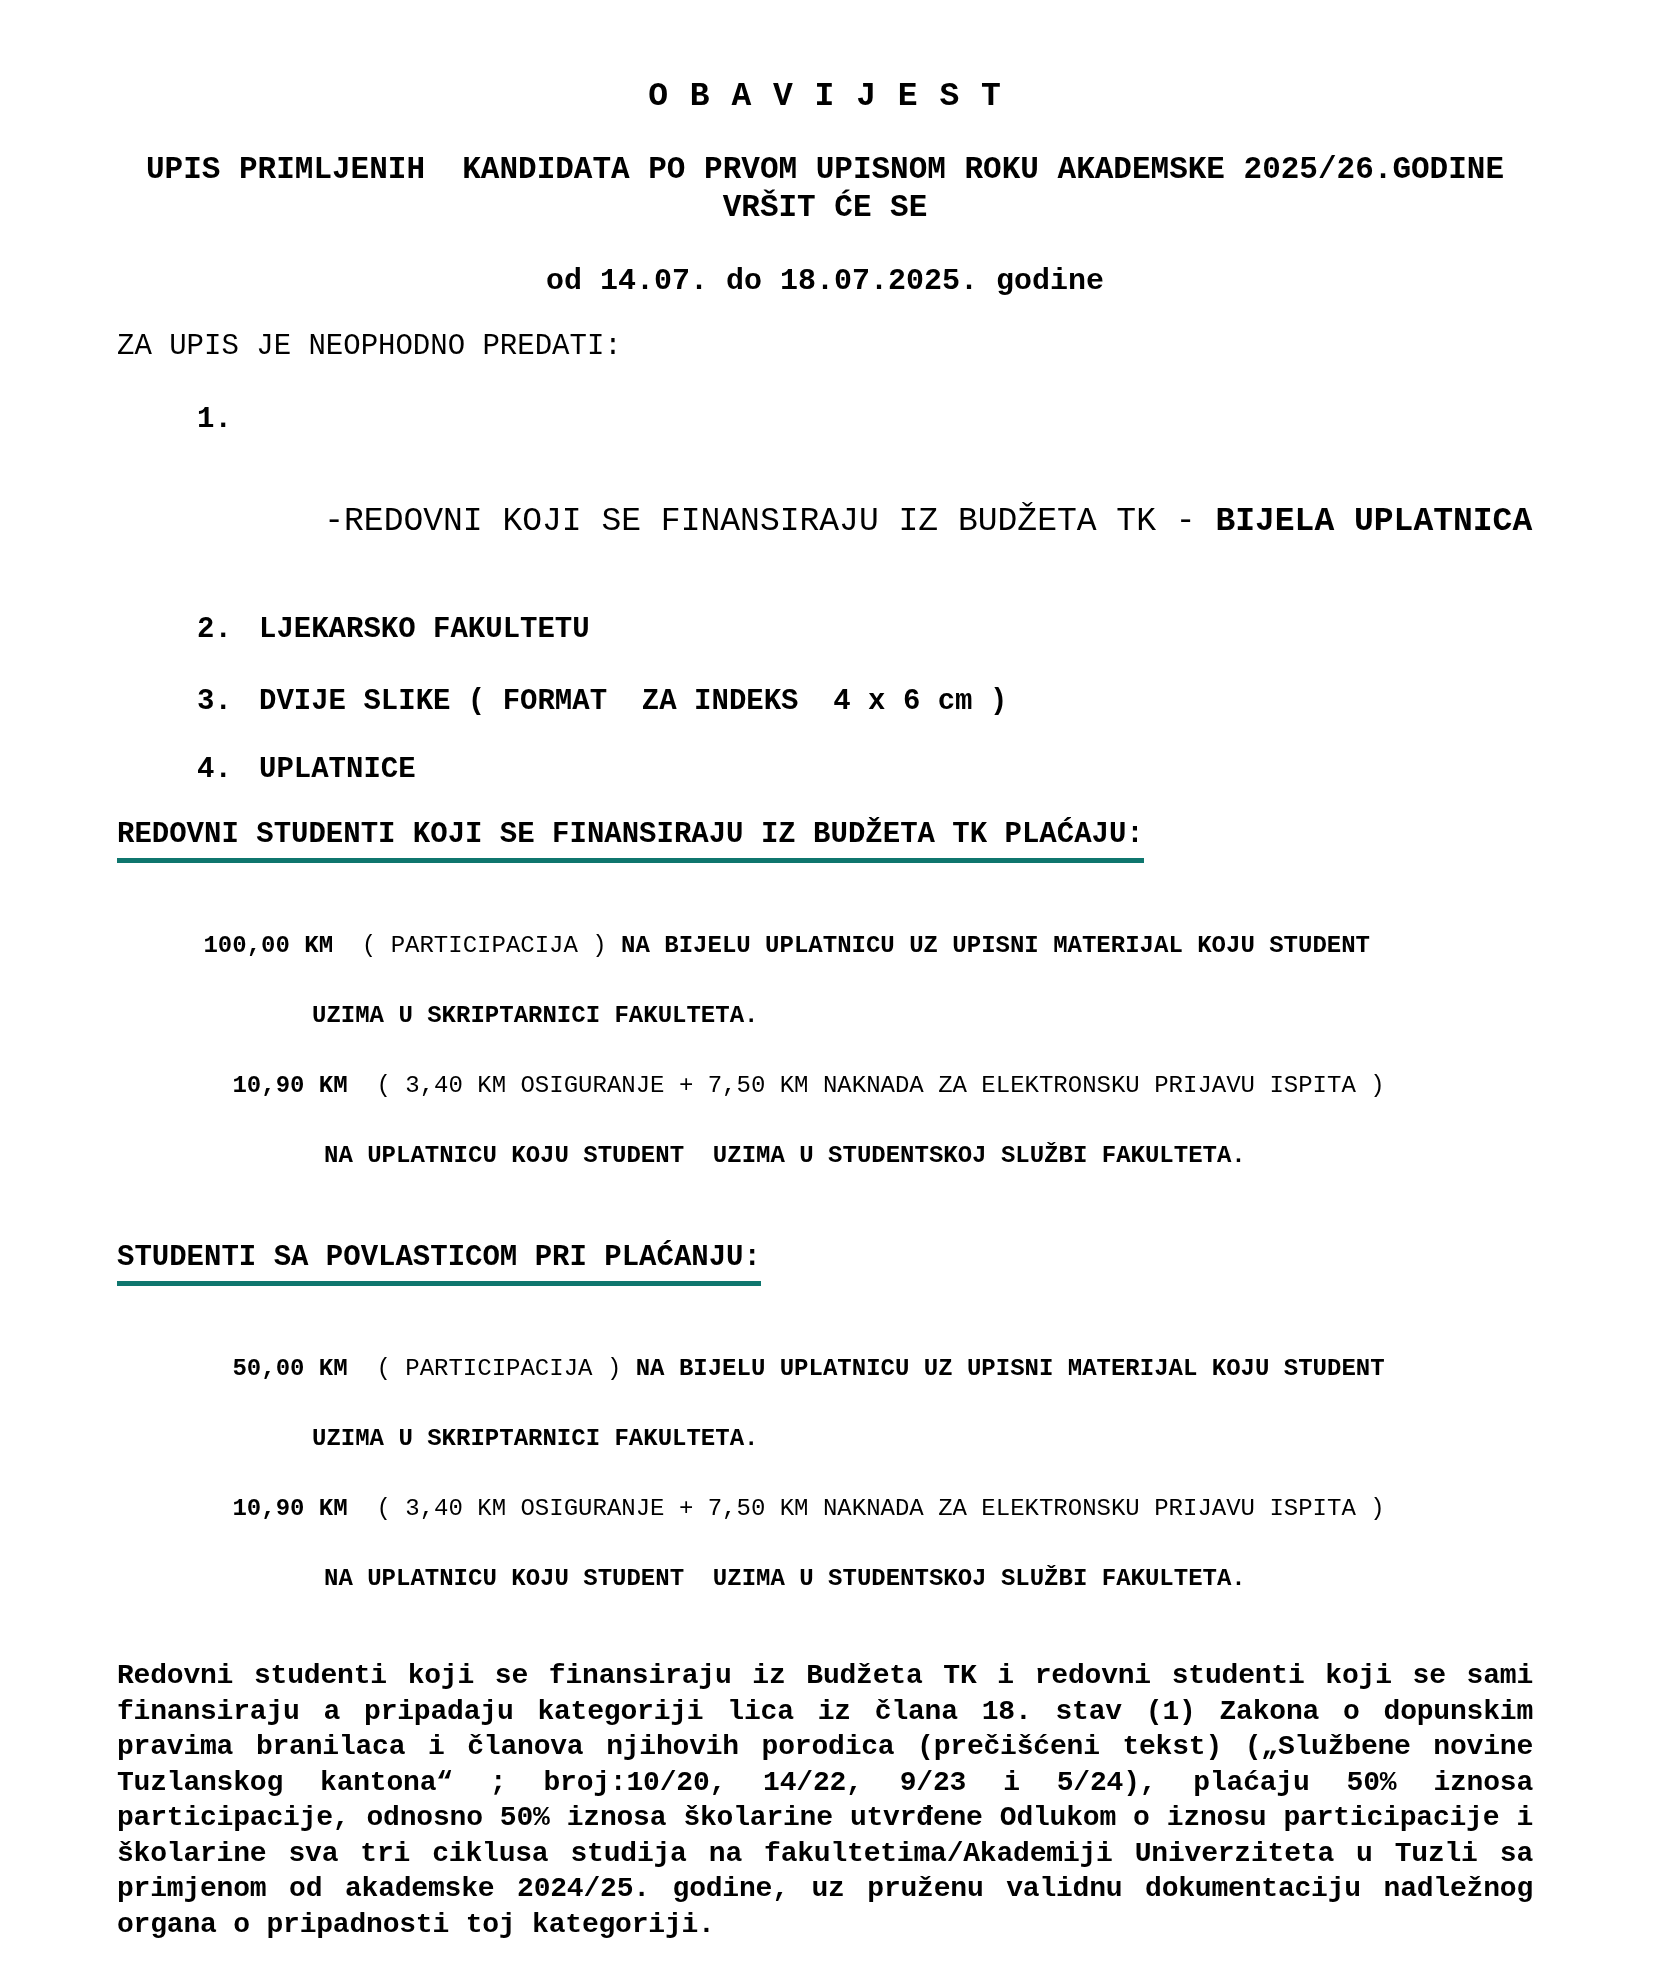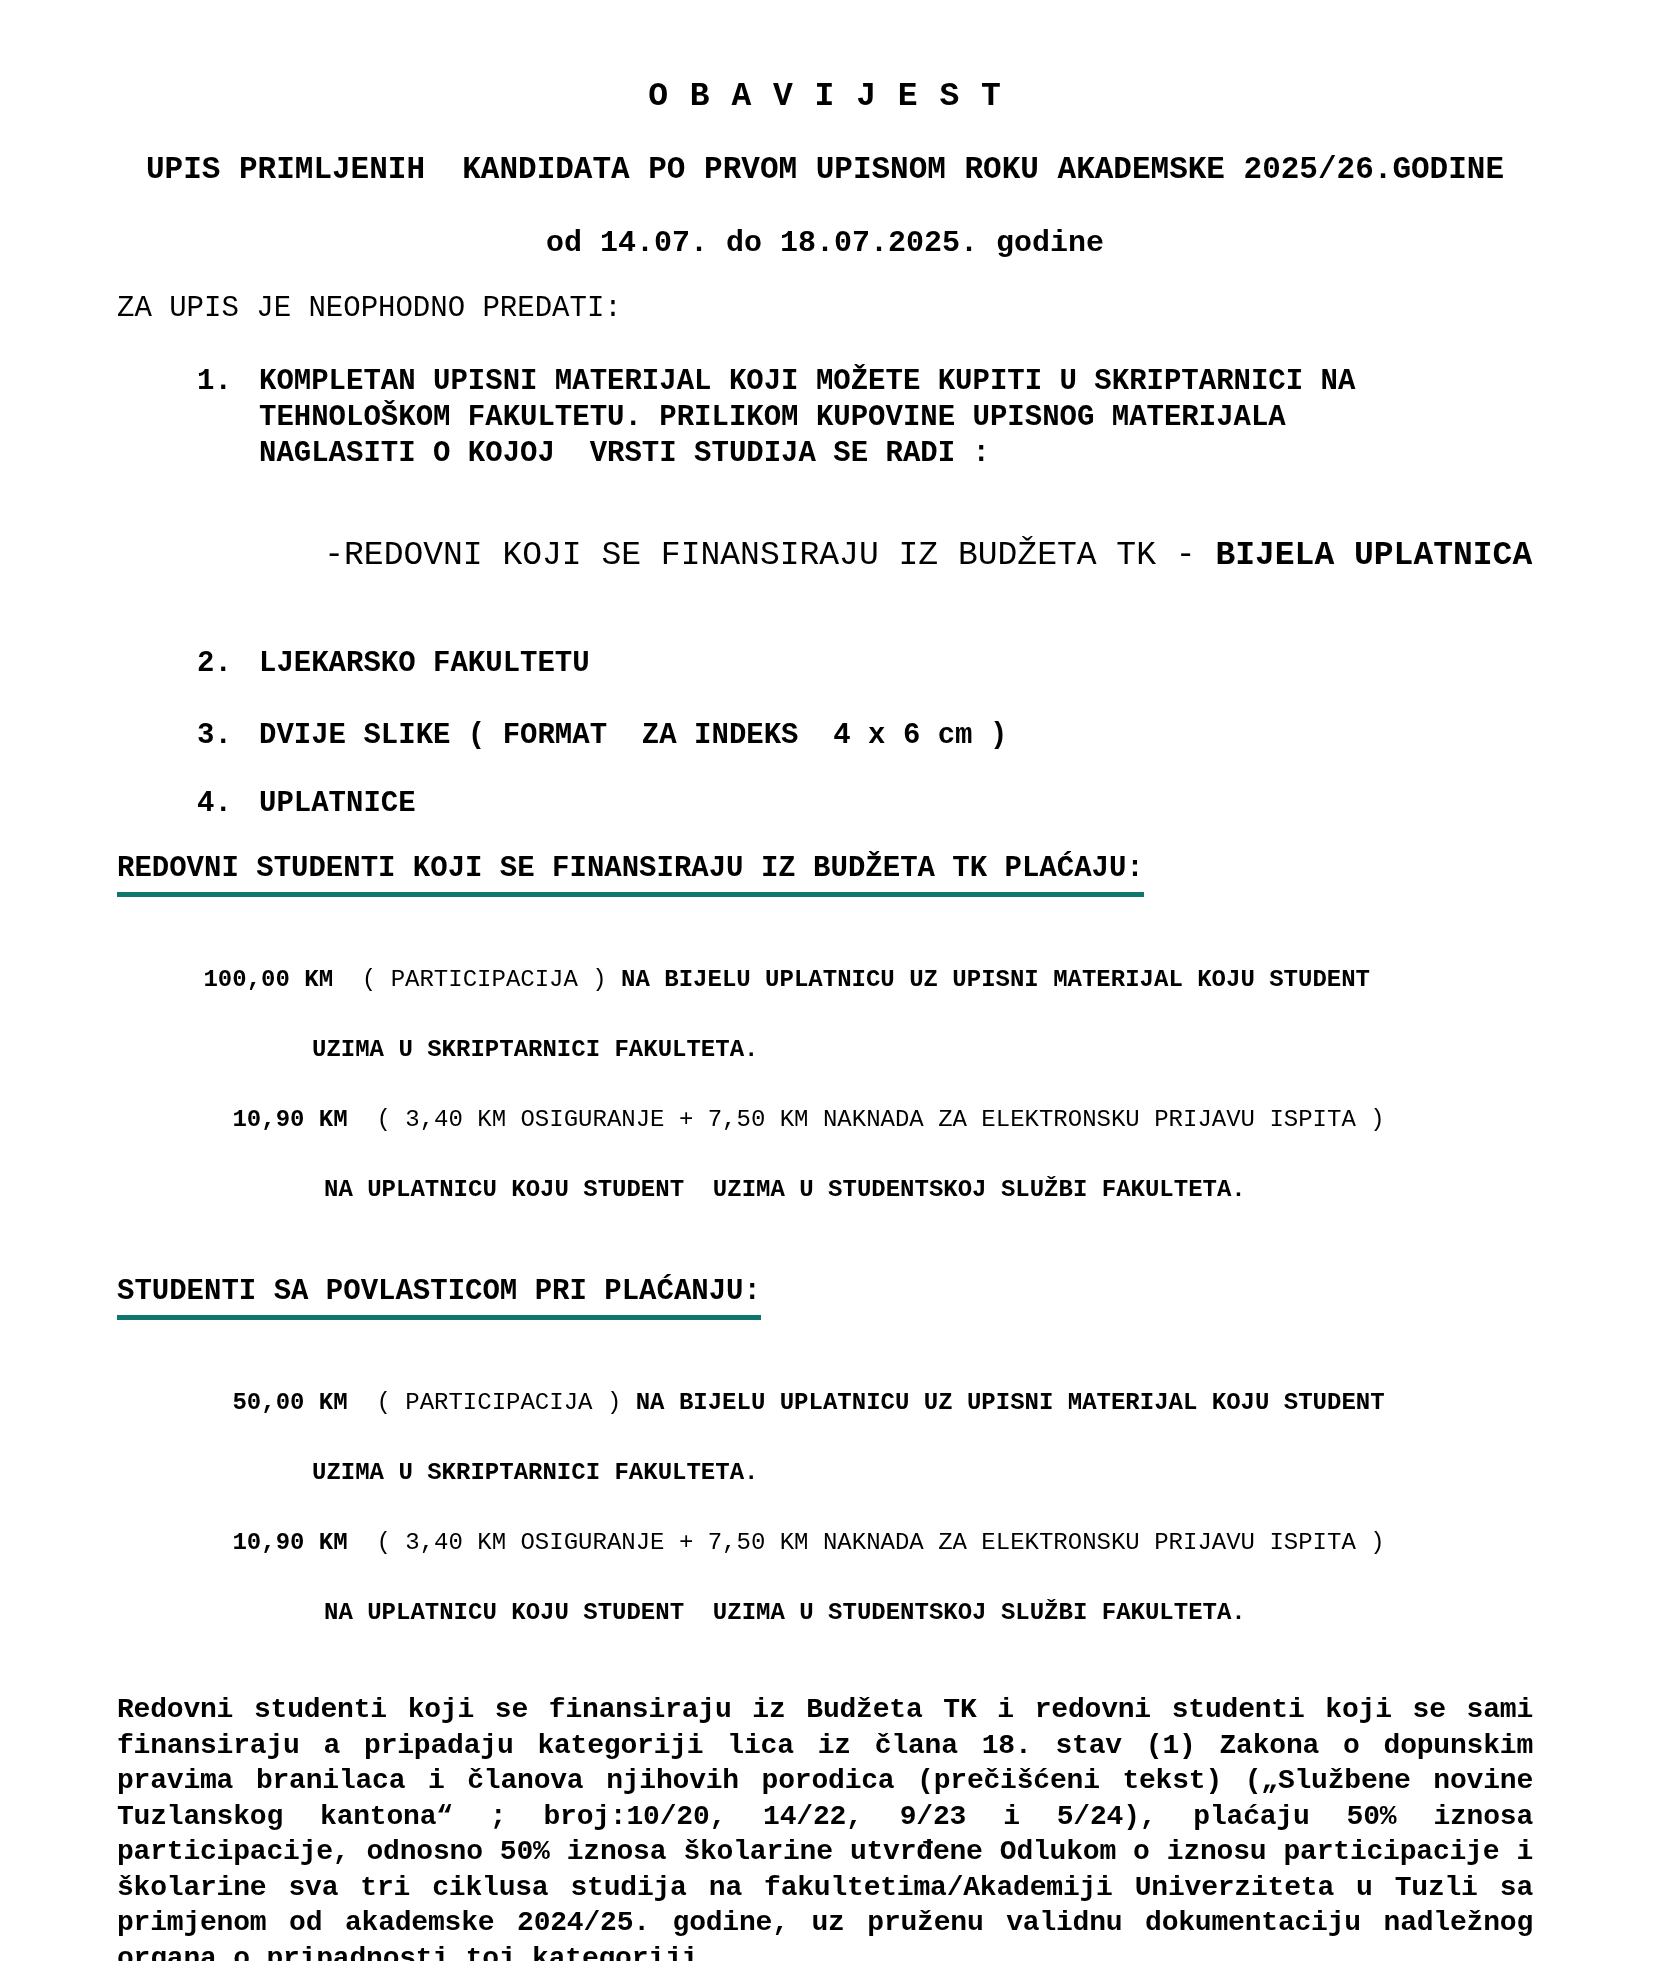--- a/index.html
+++ b/index.html
@@ -105,29 +105,29 @@
 </style>
 </head>
 <body>
 
 <div class="page">
 
   <div class="doc-title">O B A V I J E S T</div>
 
   <div class="subtitle-block">
     <div class="subtitle">UPIS PRIMLJENIH  KANDIDATA PO PRVOM UPISNOM ROKU AKADEMSKE 2025/26.GODINE</div>
+    <div class="subtitle">VRŠIT ĆE SE</div>
   </div>
 
   <div class="date-line">od 14.07. do 18.07.2025. godine</div>
 
   <div class="intro">ZA UPIS JE NEOPHODNO PREDATI:</div>
 
   <div class="req req-first">
     <span class="req-num">1.</span>
-    <span class="req-text">KOMPLETAN UPISNI MATERIJAL KOJI MOŽETE KUPITI U SKRIPTARNICI NA TEHNOLOŠKOM FAKULTETU. PRILIKOM KUPOVINE UPISNOG MATERIJALA NAGLASITI O KOJOJ  VRSTI STUDIJA SE RADI :</span>
   </div>
 
   <div class="req-note">
     <span>-REDOVNI KOJI SE FINANSIRAJU IZ BUDŽETA TK - </span><span class="b">BIJELA UPLATNICA</span>
   </div>
 
   <div class="req req-next">
     <span class="req-num">2.</span>
     <span class="req-text">LJEKARSKO FAKULTETU</span>
   </div>

